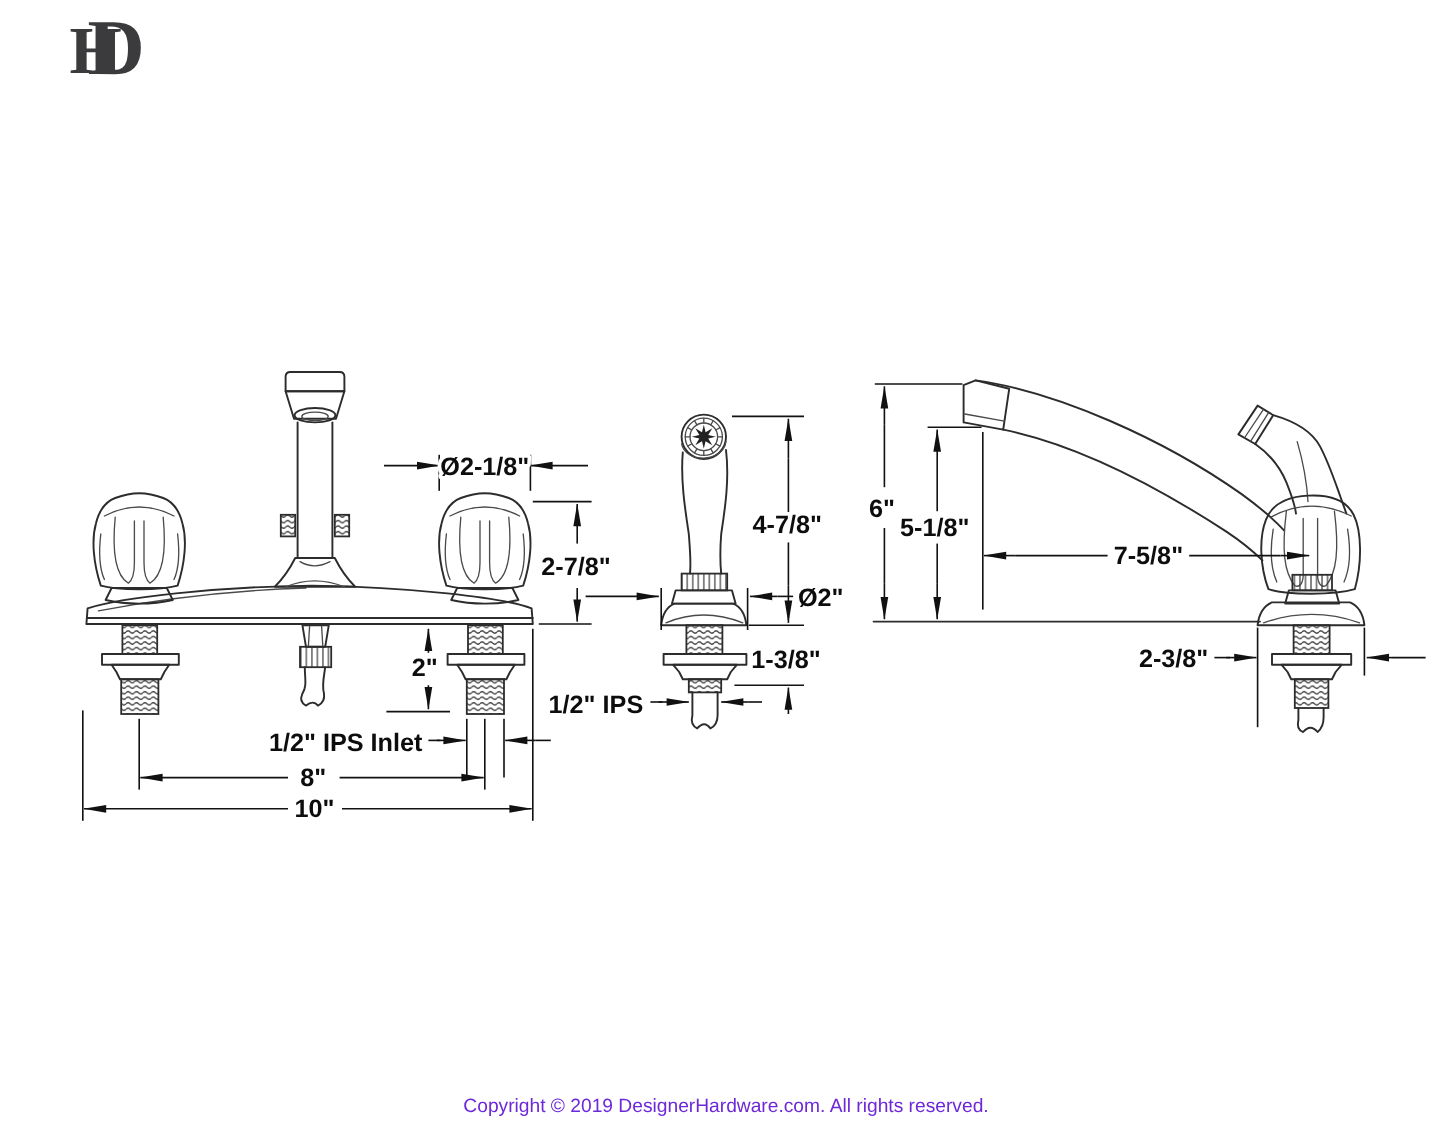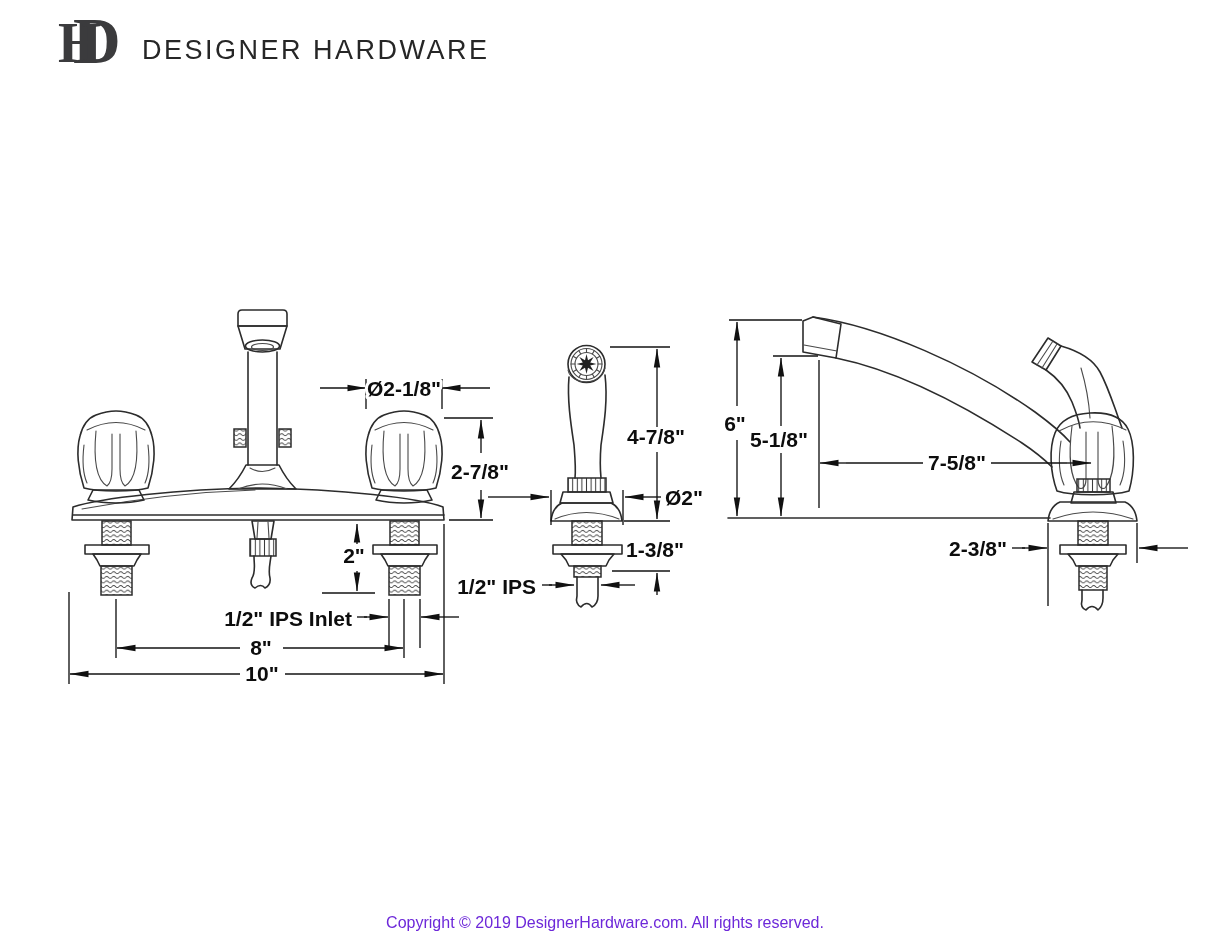--- a/index.html
+++ b/index.html
@@ -34,21 +34,20 @@
           font-size:16px;color:#6d28d9;}
 </style>
 </head>
 <body>
 
 <div class="header">
   <div class="logo">
     <span class="ld">D</span>
     <span class="lh">H</span>
   </div>
-  <div class="brand">DESIGNER HARDWARE</div>
 </div>
 
 <svg class="drawing" width="1210" height="935" viewBox="0 0 1210 935">
   <defs>
     <marker id="arr" viewBox="0 0 20 8" refX="19" refY="4" markerWidth="20" markerHeight="8" orient="auto" markerUnits="userSpaceOnUse">
       <path d="M0.5,0.8 L19.5,4 L0.5,7.2 Z" fill="#111"></path>
     </marker>
     <pattern id="pThread" width="7" height="4.6" patternUnits="userSpaceOnUse">
       <path d="M0,2.3 q1.75,-1.9 3.5,0 t3.5,0" fill="none" stroke="#3a3a3a" stroke-width="1"></path>
     </pattern>

